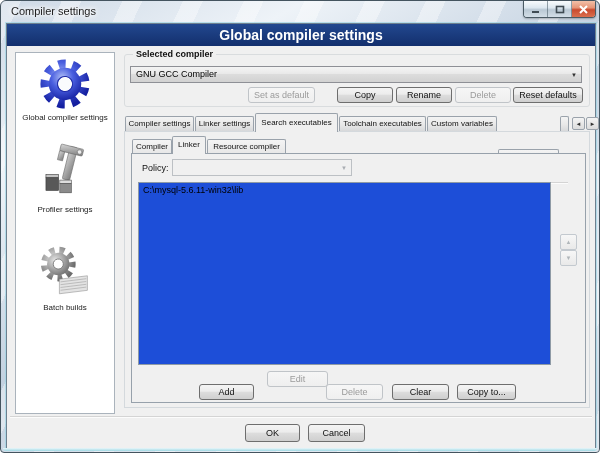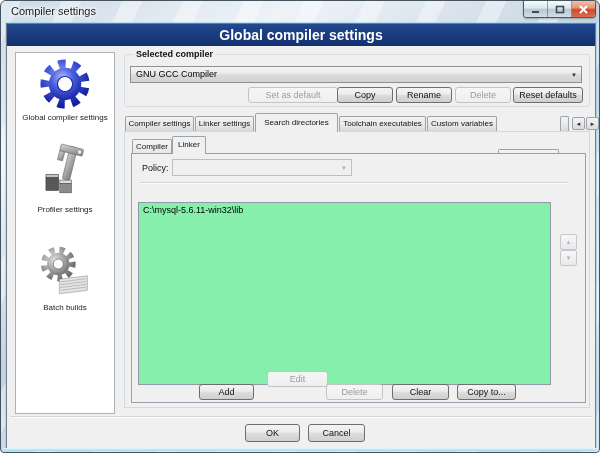--- a/index.html
+++ b/index.html
@@ -54,21 +54,21 @@
   .tab.selected{top:89px;height:19px;line-height:17px;background:#f0f0f0;z-index:3;}
   .subtab{position:absolute;top:115px;height:24px;border:1px solid #9aa2ab;border-bottom:none;
     border-radius:2px 2px 0 0;text-align:center;font-size:8px;line-height:13px;
     background:linear-gradient(180deg,#f4f4f4 0%,#e8e8e8 55%,#d7d8da 100%);white-space:nowrap;z-index:1;}
   .subtab.selected{top:112px;height:18px;line-height:15px;background:#f0f0f0;z-index:3;}
   .page-outline{position:absolute;left:117px;top:107px;width:466px;height:277px;
     border:1px solid #d4d9dd;background:#f0f0f0;z-index:0;}
   .panel{position:absolute;left:124px;top:129px;width:455px;height:250px;
     border:1px solid #97a1ab;background:#f0f0f0;z-index:2;}
   .sep{position:absolute;height:0;border-top:1px solid #d4d4d4;border-bottom:1px solid #fcfcfc;}
-  .listbox{position:absolute;left:6px;top:48px;width:413px;height:183px;background:#86efac;
+  .listbox{position:absolute;left:6px;top:28px;width:413px;height:183px;background:#1d4ed8;
     border:1px solid #8e9aa5;}
   .list-item{padding:2px 4px;font-size:9px;color:#000;white-space:nowrap;}
   .spin{position:absolute;width:17px;height:16px;border:1px solid #c3c9cf;border-radius:2px;
     background:linear-gradient(180deg,#f7f7f7,#e9e9e9);text-align:center;font-size:6px;
     line-height:15px;color:#b0b6ba;}
   .arrowbtn{position:absolute;top:93px;width:13px;height:13px;border:1px solid #9aa2ab;border-radius:2px;
     background:linear-gradient(180deg,#f4f4f4,#dcdcdc);font-size:6px;line-height:12px;text-align:center;color:#333;z-index:2;}
   .bottom-accent{position:absolute;left:2px;right:2px;bottom:1px;height:3px;
     background:linear-gradient(180deg,#eaf7fa,#9fd8e4);border-radius:0 0 3px 3px;}
 </style>
@@ -163,40 +163,41 @@
         <div class="side-label">Batch builds</div>
       </div>
     </div>
 
     <div class="groupbox">
       <span class="group-label">Selected compiler</span>
       <div class="combo" style="left:5px;top:11px;width:452px;">
         <span>GNU GCC Compiler</span>
         <span class="arr">▼</span>
       </div>
-      <div class="btn disabled" style="left:123px;top:32px;width:90px;">Set as default</div>
+      <div class="btn disabled" style="left:123px;top:32px;width:67px;">Set as default</div>
       <div class="btn" style="left:212px;top:32px;width:56px;">Copy</div>
       <div class="btn" style="left:271px;top:32px;width:56px;">Rename</div>
       <div class="btn disabled" style="left:330px;top:32px;width:56px;">Delete</div>
       <div class="btn" style="left:388px;top:32px;width:70px;">Reset defaults</div>
     </div>
 
     <div class="page-outline"></div>
     <div class="tab" style="left:118px;width:69px;">Compiler settings</div>
     <div class="tab" style="left:188px;width:59px;">Linker settings</div>
-    <div class="tab selected" style="left:248px;width:83px;">Search directories</div>
+    <div class="tab selected" style="left:248px;width:83px;">Search executables</div>
     <div class="tab" style="left:332px;width:87px;">Toolchain executables</div>
     <div class="tab" style="left:420px;width:70px;">Custom variables</div>
     <div class="tab" style="left:491px;width:61px;margin-top:33px;">Build options</div>
     <div class="tab" style="left:553px;width:9px;"></div>
     <div class="arrowbtn" style="left:565px;">◄</div>
     <div class="arrowbtn" style="left:579px;">►</div>
 
     <div class="subtab" style="left:125px;width:40px;">Compiler</div>
     <div class="subtab selected" style="left:165px;width:34px;">Linker</div>
+    <div class="subtab" style="left:200px;width:79px;">Resource compiler</div>
 
     <div class="panel">
       <span style="position:absolute;left:10px;top:9px;">Policy:</span>
       <div class="combo disabled" style="left:40px;top:5px;width:180px;">
         <span></span>
         <span class="arr">▼</span>
       </div>
       <div class="sep" style="left:8px;top:28px;width:428px;"></div>
 
       <div class="listbox">

